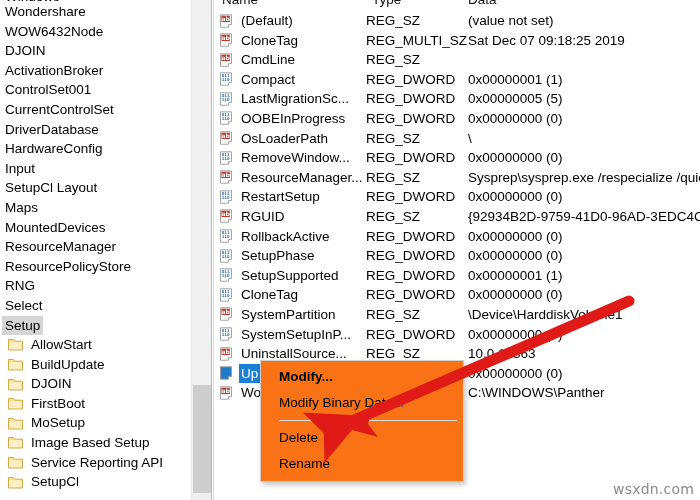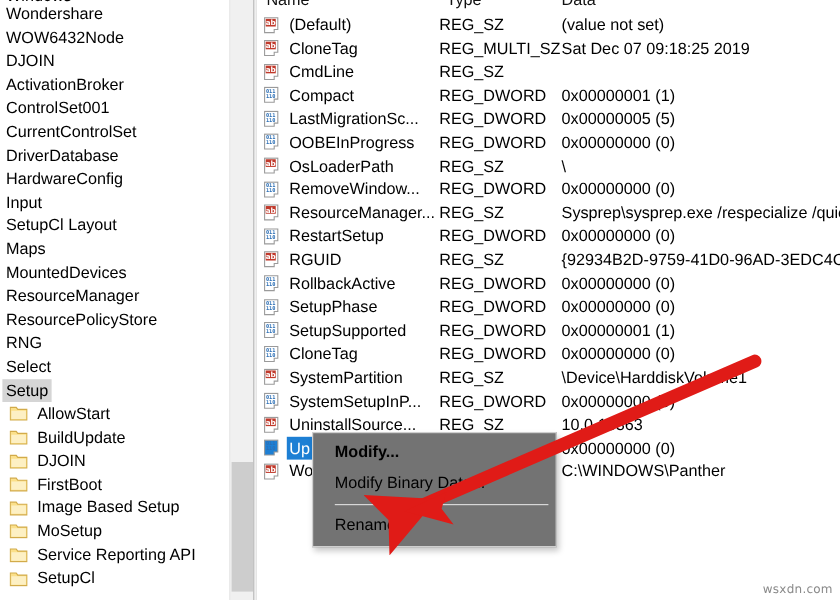--- a/index.html
+++ b/index.html
@@ -145,21 +145,21 @@
   .val-row.selected .val-name {
     background: #1d7fd4;
     color: #ffffff;
   }
 
   
   #context-menu {
     position: absolute;
     left: 260px; top: 360px;
     width: 202px;
-    background: #737373;
+    background: #f97316;
     border: 1px solid #cfcfcf;
     box-shadow: 2px 3px 5px rgba(0,0,0,0.22);
     padding: 3px 0 4px 0;
   }
   .menu-item {
     height: 26px;
     line-height: 26px;
     padding-left: 18px;
     font-size: 13.5px;
     color: #000;
@@ -177,21 +177,21 @@
     position: absolute;
     left: 0; top: 0;
     width: 700px; height: 500px;
     pointer-events: none;
   }
 
   
   #watermark {
     position: absolute;
     right: 6px; bottom: 3px;
-    font-size: 10px;
+    font-size: 14px;
     color: #8a8a8a;
     font-family: "DejaVu Sans", sans-serif;
     letter-spacing: 0.2px;
   }
 </style>
 </head>
 <body>
 
 <div id="root">
 
@@ -286,30 +286,30 @@
         </span>
         <span class="label">FirstBoot</span>
       </div>
       <div class="tree-row indent">
         <span class="folder-icon">
           <svg width="15" height="13" viewBox="0 0 15 13">
             <path d="M0.5 1.5 L5.5 1.5 L6.8 3.2 L14.5 3.2 L14.5 12 L0.5 12 Z" fill="#fbe08a" stroke="#d2ab4a" stroke-width="1"></path>
             <path d="M1.5 4.3 L13.6 4.3 L13.6 11.2 L1.5 11.2 Z" fill="#fdf0c4" stroke="none"></path>
           </svg>
         </span>
+        <span class="label">MoSetup</span>
+      </div>
+      <div class="tree-row indent">
+        <span class="folder-icon">
+          <svg width="15" height="13" viewBox="0 0 15 13">
+            <path d="M0.5 1.5 L5.5 1.5 L6.8 3.2 L14.5 3.2 L14.5 12 L0.5 12 Z" fill="#fbe08a" stroke="#d2ab4a" stroke-width="1"></path>
+            <path d="M1.5 4.3 L13.6 4.3 L13.6 11.2 L1.5 11.2 Z" fill="#fdf0c4" stroke="none"></path>
+          </svg>
+        </span>
         <span class="label">Image Based Setup</span>
-      </div>
-      <div class="tree-row indent">
-        <span class="folder-icon">
-          <svg width="15" height="13" viewBox="0 0 15 13">
-            <path d="M0.5 1.5 L5.5 1.5 L6.8 3.2 L14.5 3.2 L14.5 12 L0.5 12 Z" fill="#fbe08a" stroke="#d2ab4a" stroke-width="1"></path>
-            <path d="M1.5 4.3 L13.6 4.3 L13.6 11.2 L1.5 11.2 Z" fill="#fdf0c4" stroke="none"></path>
-          </svg>
-        </span>
-        <span class="label">MoSetup</span>
       </div>
       <div class="tree-row indent">
         <span class="folder-icon">
           <svg width="15" height="13" viewBox="0 0 15 13">
             <path d="M0.5 1.5 L5.5 1.5 L6.8 3.2 L14.5 3.2 L14.5 12 L0.5 12 Z" fill="#fbe08a" stroke="#d2ab4a" stroke-width="1"></path>
             <path d="M1.5 4.3 L13.6 4.3 L13.6 11.2 L1.5 11.2 Z" fill="#fdf0c4" stroke="none"></path>
           </svg>
         </span>
         <span class="label">Service Reporting API</span>
       </div>
@@ -538,20 +538,21 @@
           <span class="val-type">REG_SZ</span>
           <span class="val-data">C:\WINDOWS\Panther</span>
         </div>
       </div>
   </div>
 
   <div id="context-menu">
       <div class="menu-item bold">Modify...</div>
       <div class="menu-item">Modify Binary Data...</div>
       <div class="menu-sep"></div>
+      <div class="menu-item">Delete</div>
       <div class="menu-item">Rename</div>
     </div>
 
   <svg id="arrow-overlay" viewBox="0 0 700 500" width="700" height="500">
     <defs>
       <marker id="arrowhead" markerWidth="5" markerHeight="5" refX="1.2" refY="2.5" orient="auto">
         <path d="M0,2.5 L5,0 L4,2.5 L5,5 Z" fill="#e01b17"></path>
       </marker>
     </defs>
     <line x1="629" y1="301" x2="352" y2="421" stroke="#e01b17" stroke-width="11" stroke-linecap="round" marker-end="url(#arrowhead)"></line>

